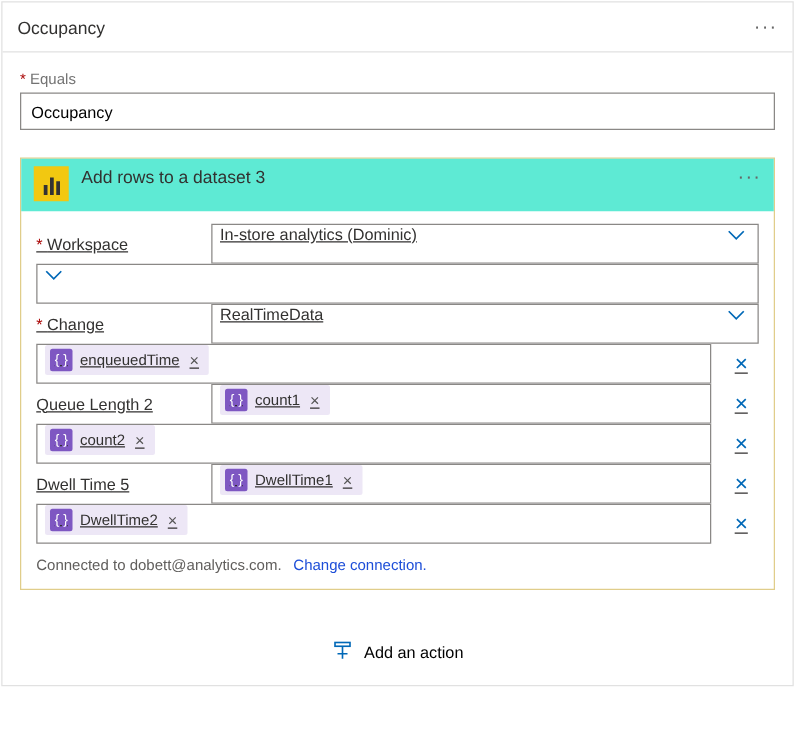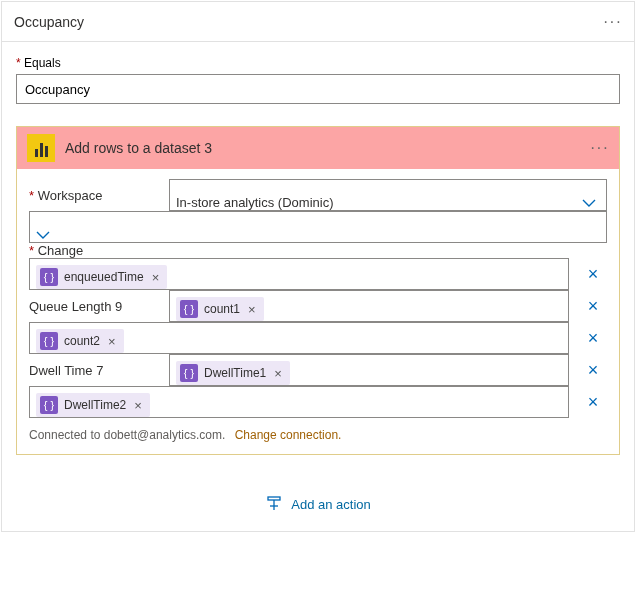--- a/index.html
+++ b/index.html
@@ -27,38 +27,38 @@
   }
   .panel-header .title { font-size: 14px; }
   .dots {
     margin-left: auto;
     color: #666;
     font-size: 16px;
     letter-spacing: 1px;
     cursor: pointer;
   }
   .body { padding: 14px 14px 18px; }
-  .field-label { font-size: 12px; color: #000000; margin-bottom: 4px; }
+  .field-label { font-size: 12px; color: #737373; margin-bottom: 4px; }
   .req::before { content: "* "; color: #a80000; }
   .text-input {
     width: 100%;
     border: 1px solid #8a8886;
     padding: 6px 8px;
     font-size: 13px;
     font-family: inherit;
     height: 30px;
   }
   .action-card {
     border: 1px solid #e0cd8a;
     margin-top: 22px;
   }
   .action-header {
-    background: #fca5a5;
-    display: flex;
-    align-items: center;
+    background: #5eead4;
+    display: flex;
+    align-items: flex-start;
     padding: 6px 10px;
     gap: 10px;
     height: 42px;
   }
   .action-icon {
     width: 28px; height: 28px;
     background: #f2c811;
     display: flex; align-items: flex-end; justify-content: center;
     padding-bottom: 5px;
   }
@@ -66,32 +66,33 @@
   .action-icon .b1 { height: 8px; }
   .action-icon .b2 { height: 14px; }
   .action-icon .b3 { height: 11px; }
   .action-title { font-size: 14px; }
   .inner { padding: 10px 12px 12px; }
   .row {
     display: flex;
     align-items: center;
     gap: 10px;
     margin-bottom: 0;
+    text-decoration: underline;
   }
   .row-label {
     width: 130px;
     font-size: 13px;
     flex-shrink: 0;
   }
   .select-box, .token-box {
     flex: 1;
     border: 1px solid #8a8886;
     height: 32px;
     display: flex;
-    align-items: flex-end;
+    align-items: flex-start;
     padding: 0 6px;
     font-size: 13px;
     position: relative;
     background: #fff;
   }
   .select-box { justify-content: space-between; padding-right: 10px; cursor: pointer; }
   .chevron { color: #0068b7; }
   .token-box { gap: 6px; }
   .token {
     display: flex;
@@ -116,29 +117,29 @@
     color: #0068b7;
     font-size: 18px;
     cursor: pointer;
     flex-shrink: 0;
   }
   .conn-row {
     font-size: 12px;
     color: #605e5c;
     margin-top: 10px;
   }
-  .conn-row a { color: #a16207; text-decoration: none; margin-left: 6px; cursor: pointer; }
+  .conn-row a { color: #1d4ed8; text-decoration: none; margin-left: 6px; cursor: pointer; }
   .add-action {
     text-align: center;
     margin-top: 40px;
     display: flex;
     align-items: center;
     justify-content: center;
     gap: 8px;
-    color: #0369a1;
+    color: #000000;
     font-size: 13px;
     cursor: pointer;
   }
   .add-icon svg { display: block; }
 </style>
 </head>
 <body>
 
 <div class="panel">
 
@@ -178,35 +179,41 @@
         <div class="row">
           <div class="select-box">
             <span class="chevron"><svg width="14" height="8" viewBox="0 0 14 8">
                   <path d="M1 1l6 6 6-6" fill="none" stroke="#0068b7" stroke-width="1.4"></path>
                 </svg></span>
           </div>
         </div>
 
         <div class="row">
           <div class="row-label req">Change</div>
+          <div class="select-box">
+            <span>RealTimeData</span>
+            <span class="chevron"><svg width="14" height="8" viewBox="0 0 14 8">
+                  <path d="M1 1l6 6 6-6" fill="none" stroke="#0068b7" stroke-width="1.4"></path>
+                </svg></span>
+          </div>
         </div>
 
         <div class="row">
           <div class="token-box">
             <span class="token">
               <span class="tok-icon">{ }</span>
               <span>enqueuedTime</span>
               <span class="tok-x">×</span>
             </span>
           </div>
           <span class="clear-x">×</span>
         </div>
 
         <div class="row">
-          <div class="row-label">Queue Length 9</div>
+          <div class="row-label">Queue Length 2</div>
           <div class="token-box">
             <span class="token">
               <span class="tok-icon">{ }</span>
               <span>count1</span>
               <span class="tok-x">×</span>
             </span>
           </div>
           <span class="clear-x">×</span>
         </div>
 
@@ -215,21 +222,21 @@
             <span class="token">
               <span class="tok-icon">{ }</span>
               <span>count2</span>
               <span class="tok-x">×</span>
             </span>
           </div>
           <span class="clear-x">×</span>
         </div>
 
         <div class="row">
-          <div class="row-label">Dwell Time 7</div>
+          <div class="row-label">Dwell Time 5</div>
           <div class="token-box">
             <span class="token">
               <span class="tok-icon">{ }</span>
               <span>DwellTime1</span>
               <span class="tok-x">×</span>
             </span>
           </div>
           <span class="clear-x">×</span>
         </div>
 

